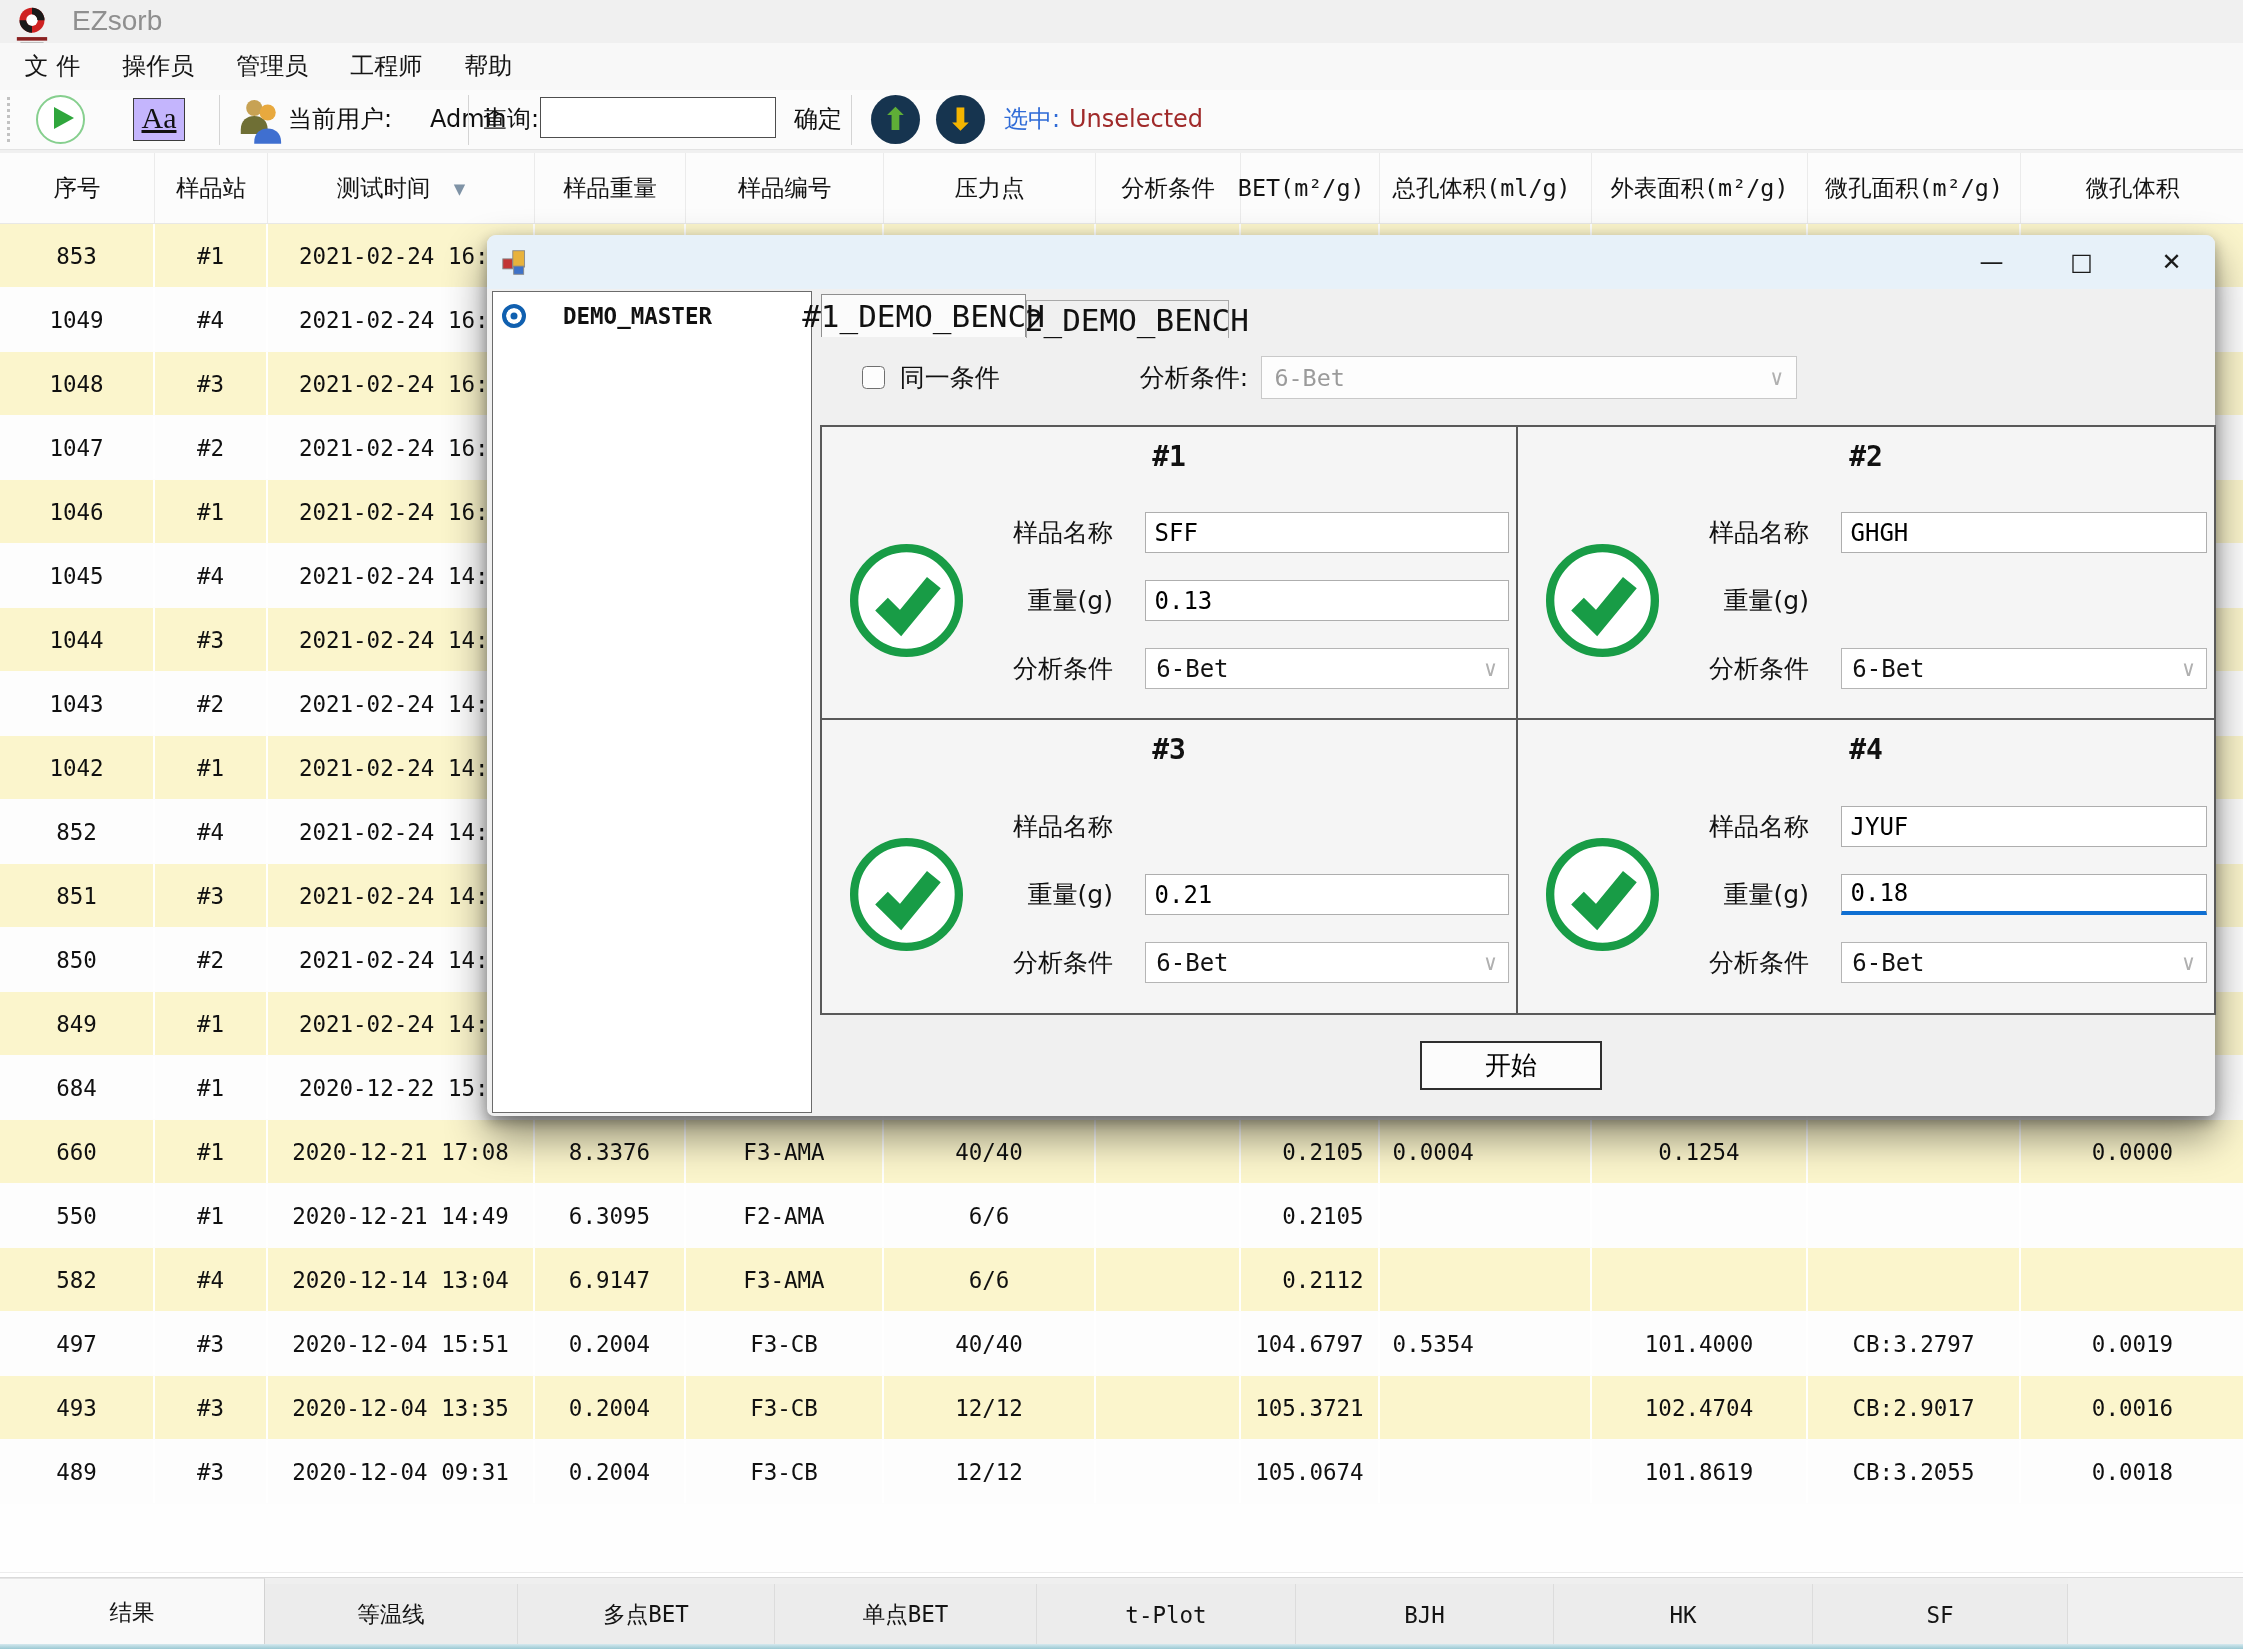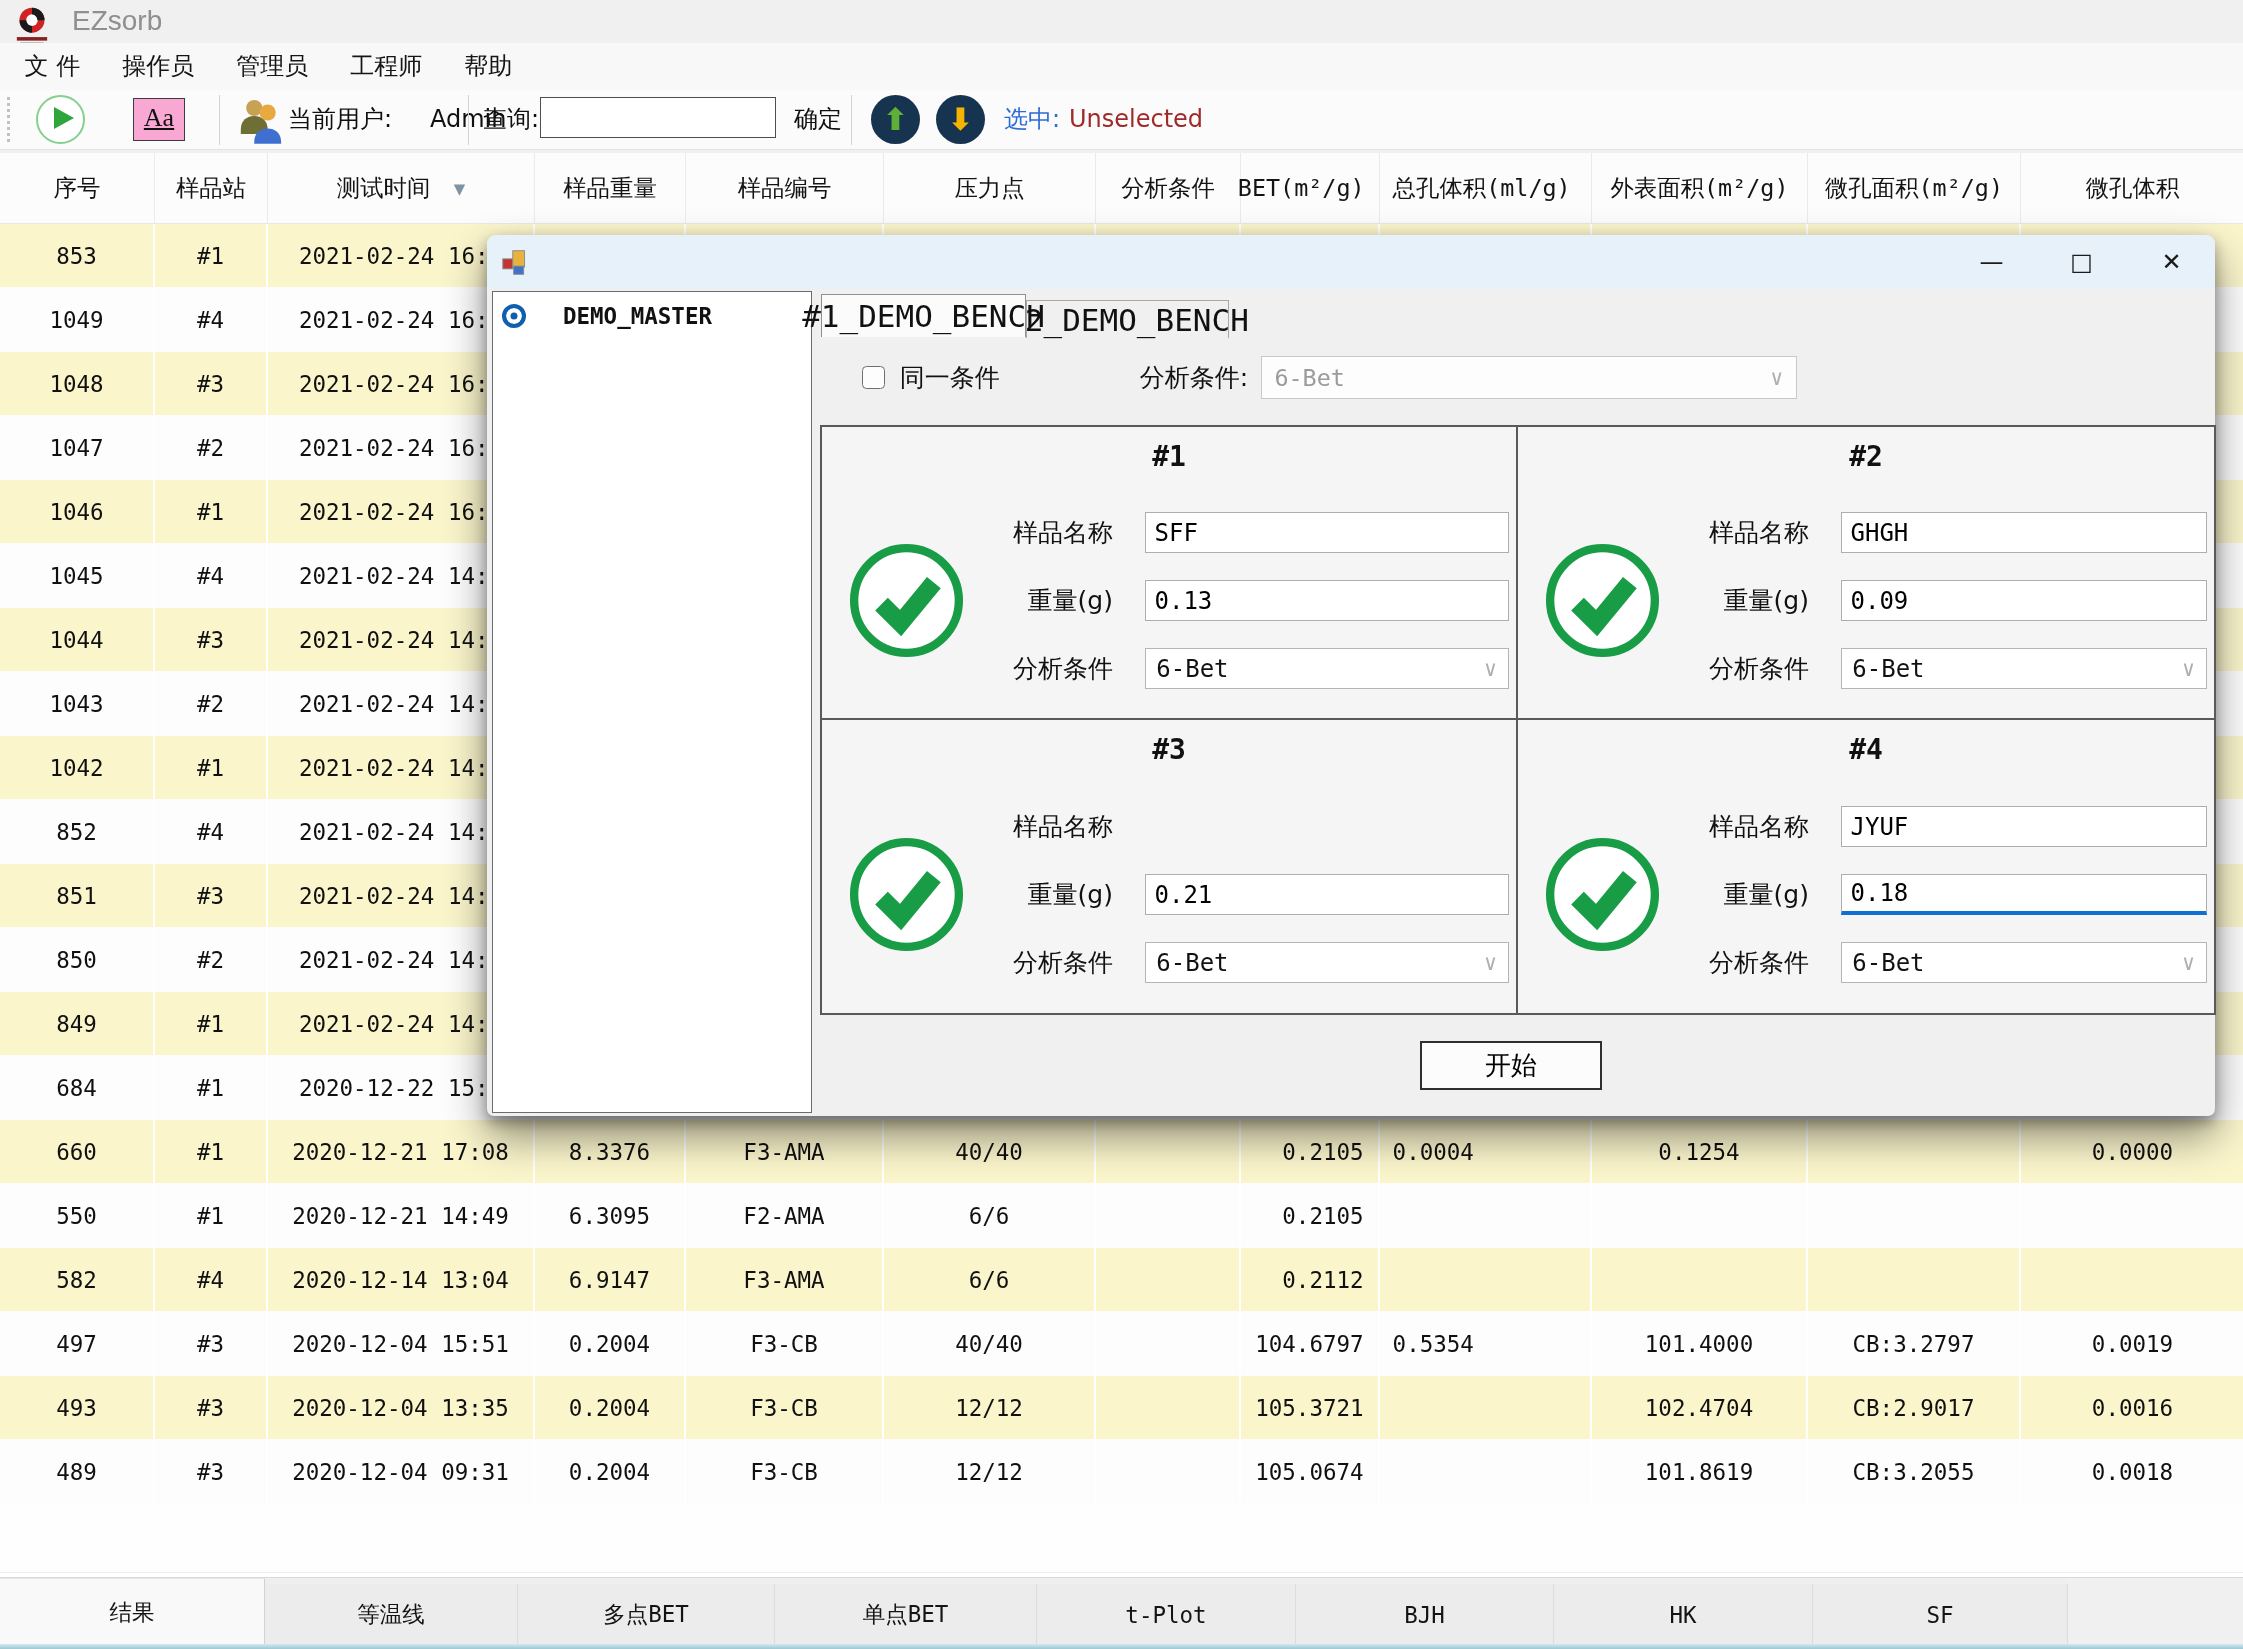--- a/index.html
+++ b/index.html
@@ -16,23 +16,23 @@
            border-bottom:0.9px solid #e4e4e4;display:flex;align-items:stretch;padding-left:3.6px;}
   .menu-item{padding:0 21px;line-height:47px;font-size:24px;color:#151515;cursor:default;}
 
   .toolbar{position:absolute;left:0;top:90px;width:2244px;height:59px;background:#fbfbfb;
            border-bottom:0.9px solid #e3e3e3;}
   .grip{position:absolute;left:7.2px;top:7.2px;width:0;height:45px;border-left:3.6px dotted #c2c2c2;}
   .play-btn{position:absolute;left:36px;top:5.4px;width:49px;height:49px;border-radius:50%;
             border:2.7px solid #86cf8e;background:#fff;box-sizing:border-box;cursor:pointer;}
   .play-tri{position:absolute;left:16px;top:10px;width:0;height:0;
             border-left:20px solid #2fa63c;border-top:11.7px solid transparent;border-bottom:11.7px solid transparent;}
-  .aa-btn{position:absolute;left:133px;top:8px;width:52px;height:43px;background:#f9a8d4;
+  .aa-btn{position:absolute;left:133px;top:8px;width:52px;height:43px;background:#c4b5fd;
           border:1.8px solid #3c3c3c;box-sizing:border-box;text-align:center;line-height:38px;
-          font-size:26px;text-decoration:underline;font-family:"Liberation Serif",serif;cursor:pointer;}
+          font-size:30px;text-decoration:underline;font-family:"Liberation Serif",serif;cursor:pointer;}
   .tb-sep{position:absolute;top:4.5px;width:0;height:50px;border-left:1.8px solid #d4d4d4;}
   .user-ico{position:absolute;left:239px;top:7.2px;width:43px;height:47px;}
   .tb-label{position:absolute;top:0;height:59px;line-height:59px;font-size:24px;color:#101010;white-space:nowrap;}
   .query-input{position:absolute;left:540px;top:7.2px;width:236px;height:41px;box-sizing:border-box;
                border:1.8px solid #4e4e4e;background:#fff;font-size:23.4px;padding:0 7.2px;}
   .round-btn{position:absolute;top:5.4px;width:49px;height:49px;border-radius:50%;background:#16344f;
              display:flex;align-items:center;justify-content:center;cursor:pointer;}
   .round-btn .ar{font-size:31px;line-height:1;font-weight:bold;}
   .up .ar{color:#5fae37;}
   .down .ar{color:#f4b稍400;}
@@ -591,21 +591,20 @@
                 <path d="M29 53 L45 69 L73 35" fill="none" stroke="#189c46" stroke-width="15" stroke-linecap="butt"></path>
               </svg>
             </div>
             <div class="quad-fields">
               <div class="frow">
                 <span class="flabel">样品名称</span>
                 <input class="finput" value="GHGH" style="">
               </div>
               <div class="frow">
                 <span class="flabel">重量(g)</span>
-                <input class="finput" value="0.09" style="">
               </div>
               <div class="frow">
                 <span class="flabel">分析条件</span>
                 <div class="fcombo">
                   <span>6-Bet</span>
                   <span class="chev">∨</span>
                 </div>
               </div>
             </div>
           </div>

